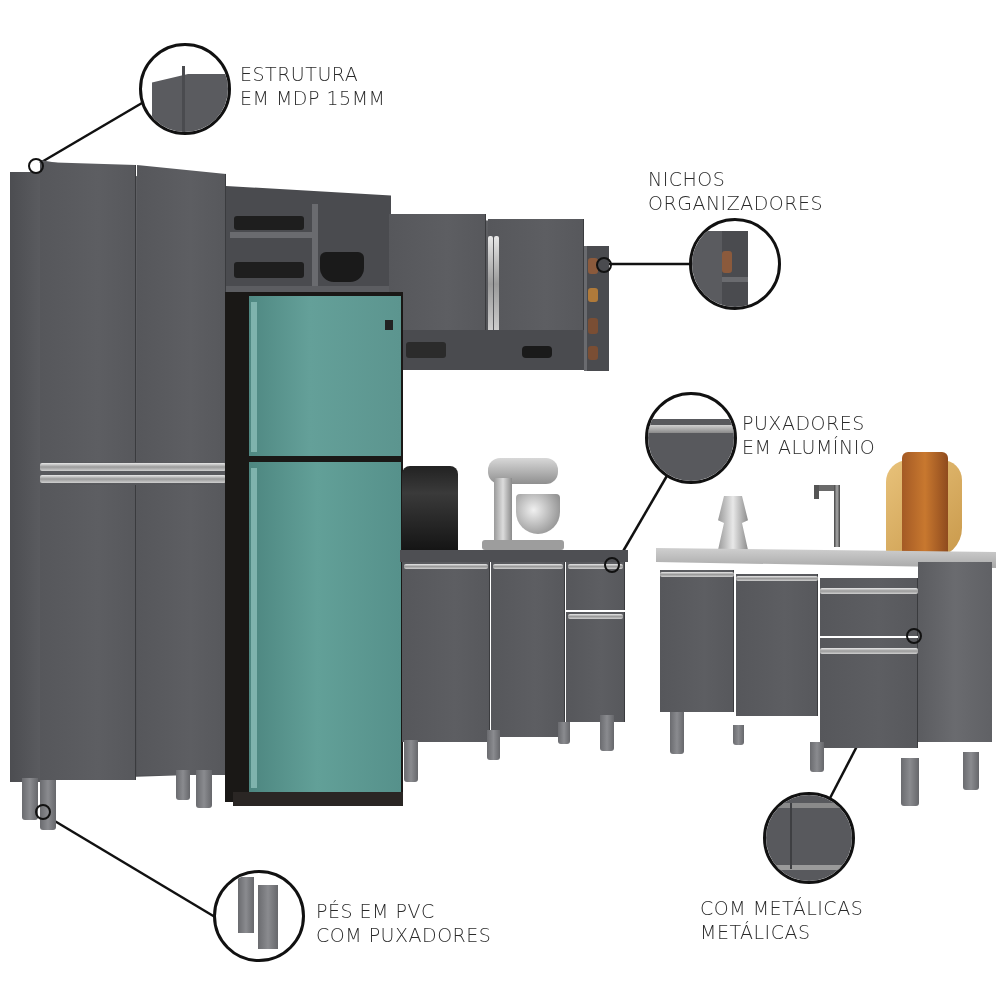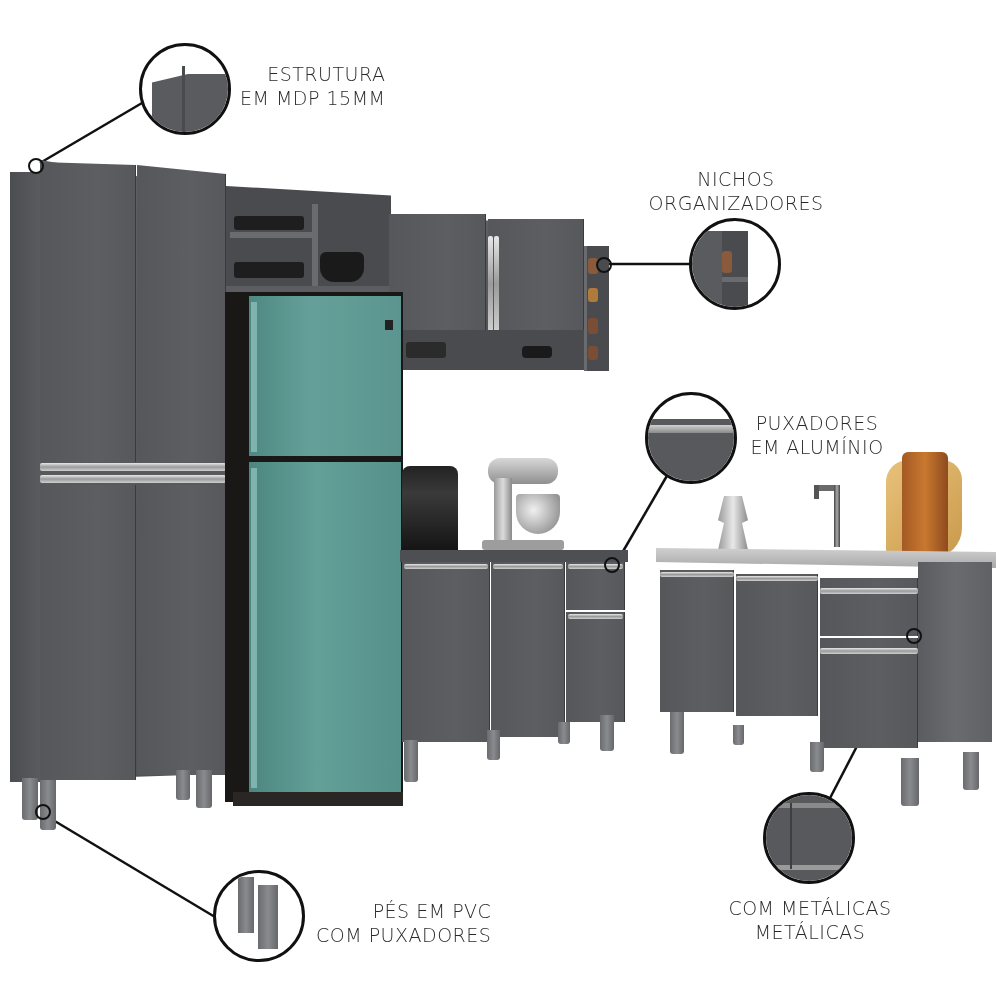--- a/index.html
+++ b/index.html
@@ -1,20 +1,20 @@
 <!DOCTYPE html>
 <html><head>
 <meta charset="utf-8">
 <style>
   html, body { margin:0; padding:0; background:#ffffff; }
   body { width:1000px; height:1000px; position:relative; overflow:hidden; font-family:"DejaVu Sans", "Liberation Sans", sans-serif; }
   .abs { position:absolute; }
-  .label { position:absolute; color:#2a2a2a; font-size:19px; font-weight:300; letter-spacing:0.5px; line-height:24px; white-space:nowrap; font-family:"DejaVu Sans", sans-serif;text-align:right; }
+  .label { position:absolute; color:#2a2a2a; font-size:19px; font-weight:300; letter-spacing:0.5px; line-height:24px; white-space:nowrap; font-family:"DejaVu Sans", sans-serif; }
   .label span { display:block; }
-  .label.center { text-align:center; }
+  .label.center { text-align:left; }
   .bubble { position:absolute; border:3px solid #111; border-radius:50%; overflow:hidden; background:#fff; box-sizing:border-box; }
   .dot { position:absolute; border:2.5px solid #111; border-radius:50%; box-sizing:border-box; }
   svg.lines { position:absolute; left:0; top:0; pointer-events:none; }
   .cab { background:linear-gradient(180deg,#5f6064 0%,#58595d 50%,#515256 100%); }
   .door { position:absolute; background:linear-gradient(90deg,#56575b,#5d5e62 60%,#57585c); box-shadow: inset -1px 0 0 #3a3b3e; }
   .handle { position:absolute; background:linear-gradient(180deg,#e8e8e8,#9a9a9a 50%,#cfcfcf); border-radius:2px; }
   .leg { position:absolute; background:linear-gradient(90deg,#6a6b6f,#8a8b8f 50%,#66676b); border-radius:0 0 3px 3px; }
 </style>
 </head>
 <body>

